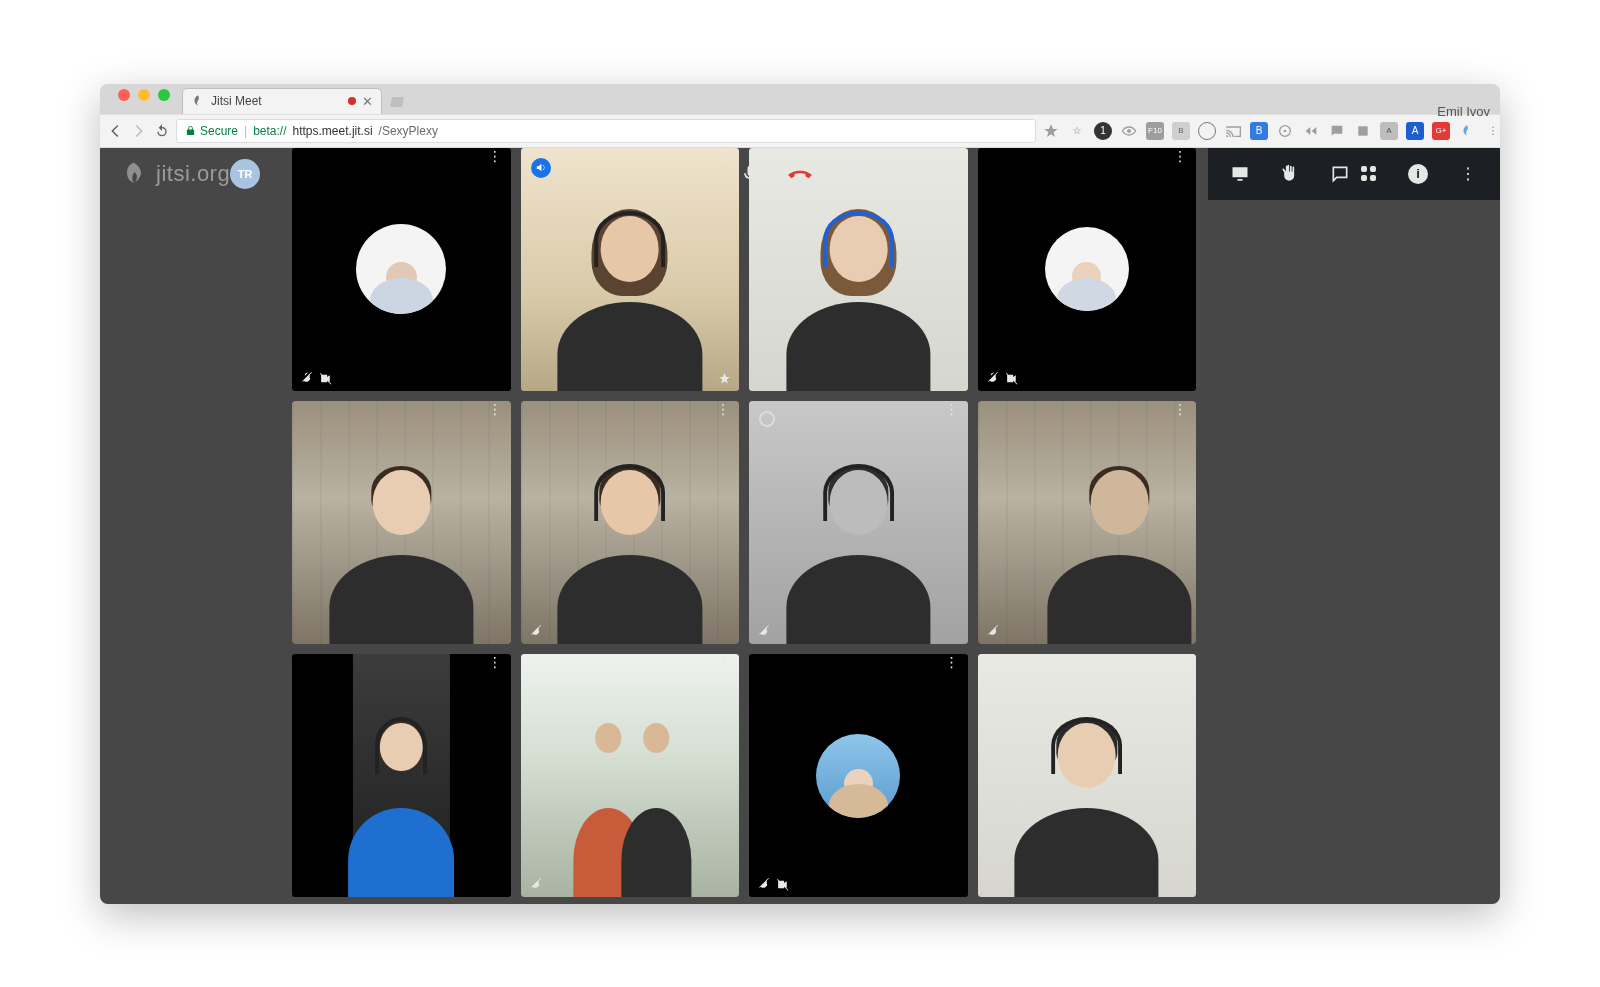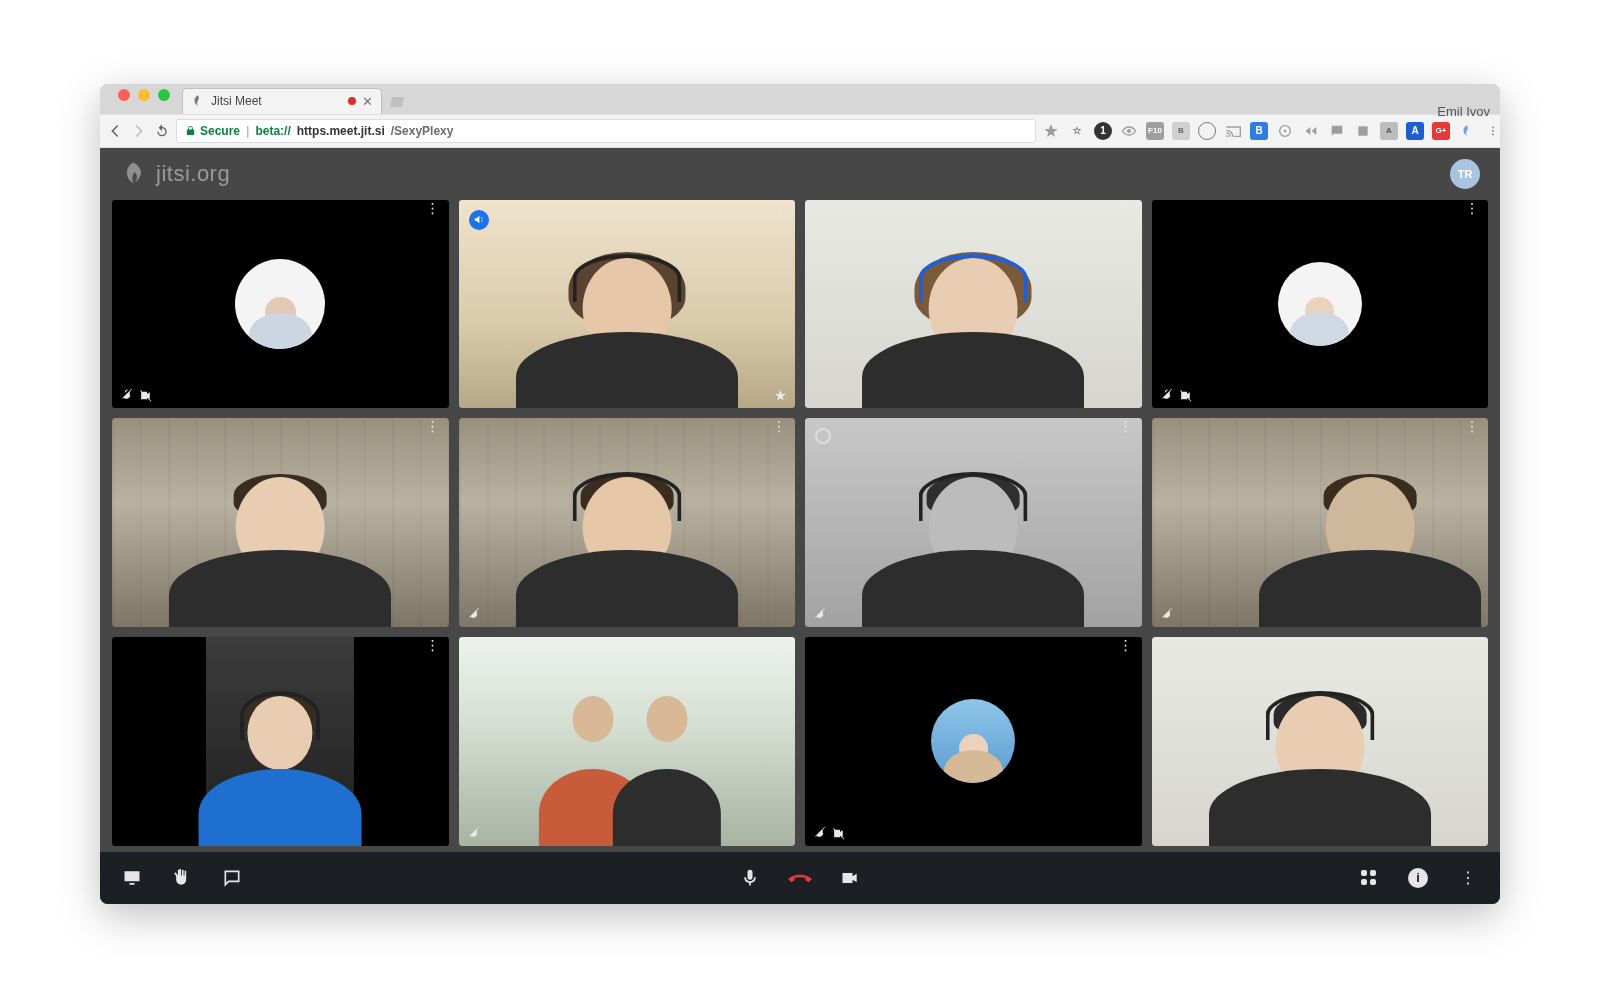--- a/index.html
+++ b/index.html
@@ -13,36 +13,36 @@
   .tl-close { background: #ff5f57; }
   .tl-min { background: #febc2e; }
   .tl-max { background: #28c840; }
   .tab { background: #f3f3f3; height: 26px; border-radius: 5px 5px 0 0; border: 1px solid #bfbfbf; border-bottom: none; display: flex; align-items: center; padding: 0 8px; min-width: 200px; gap: 6px; font-size: 12px; color: #444; margin-top: 37px; }
   .tab .favicon { width: 14px; height: 14px; display:flex; align-items:center; justify-content:center; }
   .tab .dot-rec { width: 8px; height: 8px; border-radius: 50%; background: #d93025; }
   .tab .tab-x { color: #777; font-size: 13px; }
   .new-tab { width: 22px; height: 20px; margin-left: 4px; margin-bottom: 2px; display:flex; align-items:center; justify-content:center; color:#777; }
   .profile-name { position: absolute; right: 10px; top: 20px; font-size: 13px; color: #555; }
   
-  .omnibar { height: 34px; background: #f3f3f3; border-top: 1px solid #e0e0e0; border-bottom: 1px solid #dcdcdc; display: flex; align-items: center; padding: 0 6px; gap: 6px; font-weight: bold; }
+  .omnibar { height: 34px; background: #f3f3f3; border-top: 1px solid #e0e0e0; border-bottom: 1px solid #dcdcdc; display: flex; align-items: center; padding: 0 6px; gap: 6px; }
   .nav-btn { width: 24px; height: 24px; display: flex; align-items: center; justify-content: center; color: #5f6368; border-radius: 50%; }
   .nav-btn.disabled { color: #bbb; }
   .url-field { flex: 0 0 860px; height: 24px; background: #fff; border: 1px solid #dcdcdc; border-radius: 3px; display: flex; align-items: center; padding: 0 8px; font-size: 12px; color: #333; gap: 6px; }
   .lock { color: #0b8043; display:flex; align-items:center; gap:4px; }
   .url-host { color: #333; }
   .url-path { color: #6b6b6b; }
   .ext-row { margin-left: auto; display: flex; align-items: center; gap: 8px; padding-right: 8px; }
   .ext { width: 18px; height: 18px; display: flex; align-items: center; justify-content: center; font-size: 10px; color: #777; border-radius: 3px; }
   .ext.square { background: #9e9e9e; color:#fff; font-size:8px; }
   .ext.blue { background: #2f7de1; color: #fff; }
   .ext.dark { background: #333; color:#fff; }
   .ext.red { background: #e53935; color:#fff; font-size:8px; }
   .ext.circle { border-radius: 50%; border:1.5px solid #777; }
   
-  .app { flex: 1; background: #474747; position: relative; display: flex; flex-direction: column; }
+  .app { flex: 1; background: #474747; position: relative; display: flex; flex-direction: row; }
   .app-header { height: 52px; display: flex; align-items: center; padding: 0 20px; }
   .logo { display: flex; align-items: center; gap: 8px; color: #9a9a9a; font-size: 22px; font-weight: 500; letter-spacing: 0.5px; }
   .avatar-pill { margin-left: auto; width: 30px; height: 30px; border-radius: 50%; background: #a9c4e0; color: #fff; font-size: 11px; font-weight: 600; display:flex; align-items:center; justify-content:center; }
   
   .grid { flex: 1; display: grid; grid-template-columns: repeat(4, 1fr); grid-template-rows: repeat(3, 1fr); gap: 10px; padding: 0 12px 6px 12px; }
   .tile { background: #000; border-radius: 3px; position: relative; overflow: hidden; }
   .tile.active { outline: 3px solid #165ecc; outline-offset: -3px; }
   .tile .menu-dots { position: absolute; top: 6px; right: 8px; color: #e8e8e8; font-size: 14px; letter-spacing: 1px; line-height: 4px; }
   .tile .bl { position: absolute; bottom: 6px; left: 8px; display: flex; gap: 6px; color: #e8e8e8; }
   .tile .pin { position: absolute; bottom: 6px; right: 8px; color: #e8e8e8; }

